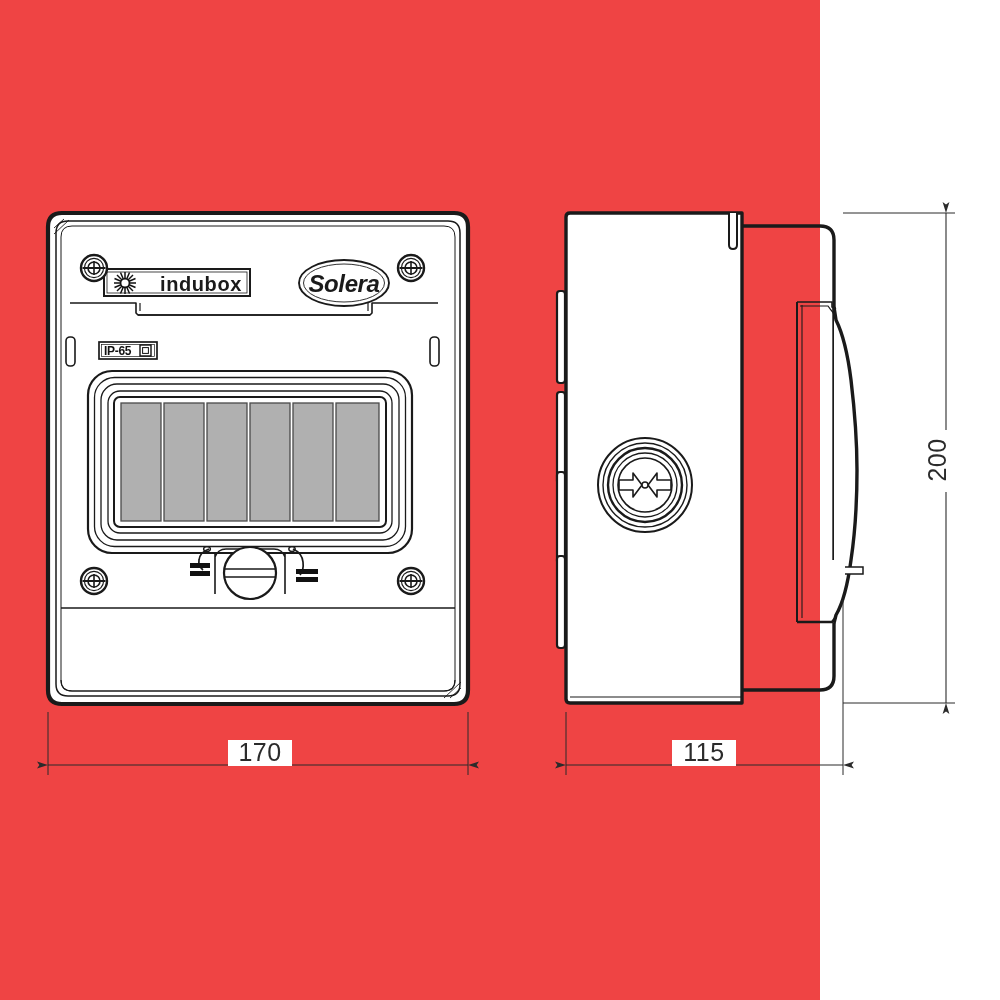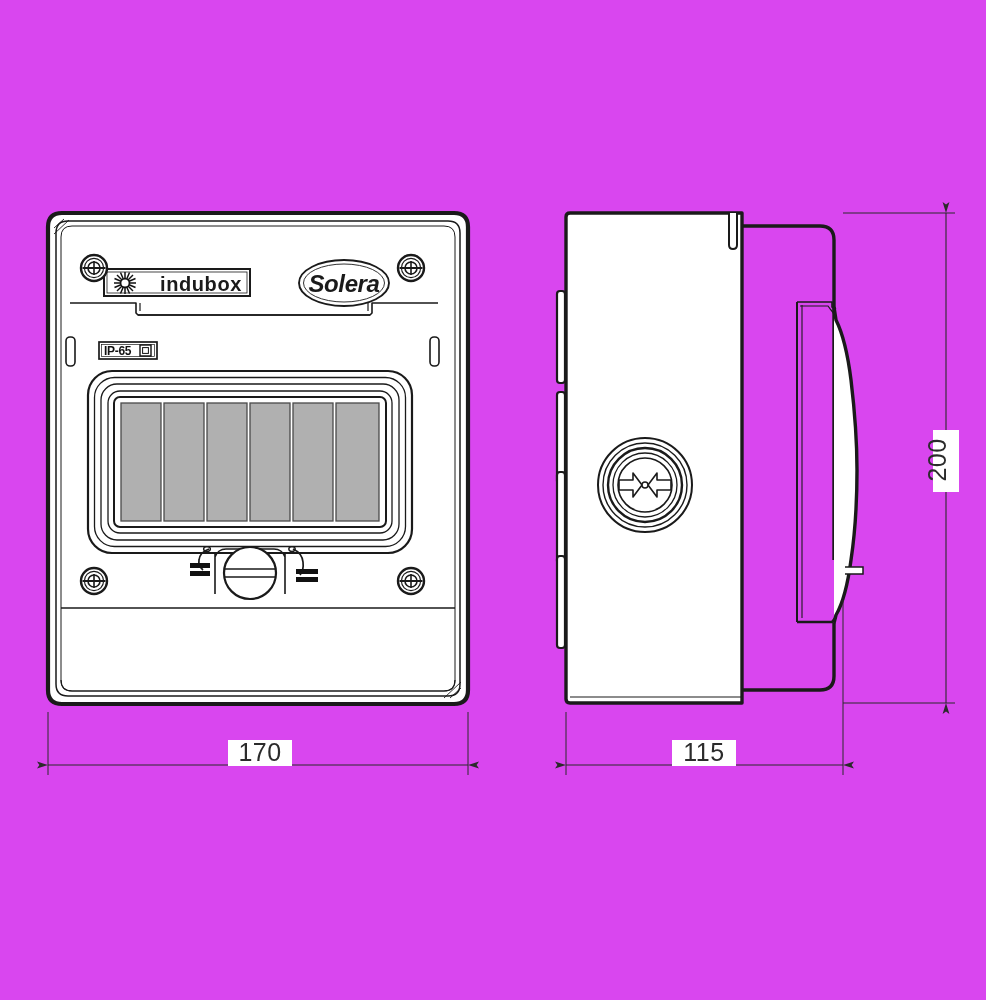--- a/index.html
+++ b/index.html
@@ -8,23 +8,23 @@
     background: #ffffff;
   }
   body {
     width: 1000px;
     height: 1000px;
     font-family: "Liberation Sans", sans-serif;
     overflow: hidden;
   }
   #drawing-root {
     position: relative;
-    width: 986px;
+    width: 820px;
     height: 1000px;
-    background: #d946ef;
+    background: #ef4444;
   }
   svg.sheet {
     display: block;
     width: 1000px;
     height: 1000px;
   }
   .dim-text {
     font-family: "Liberation Sans", sans-serif;
     font-size: 25px;
     fill: #2b2b2b;

